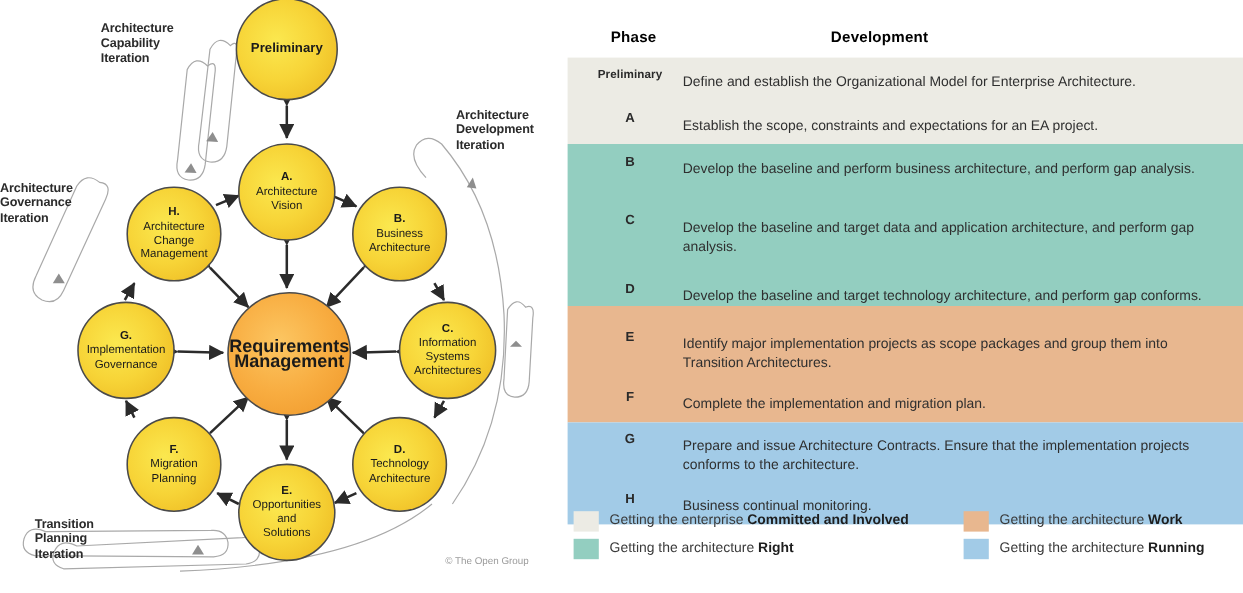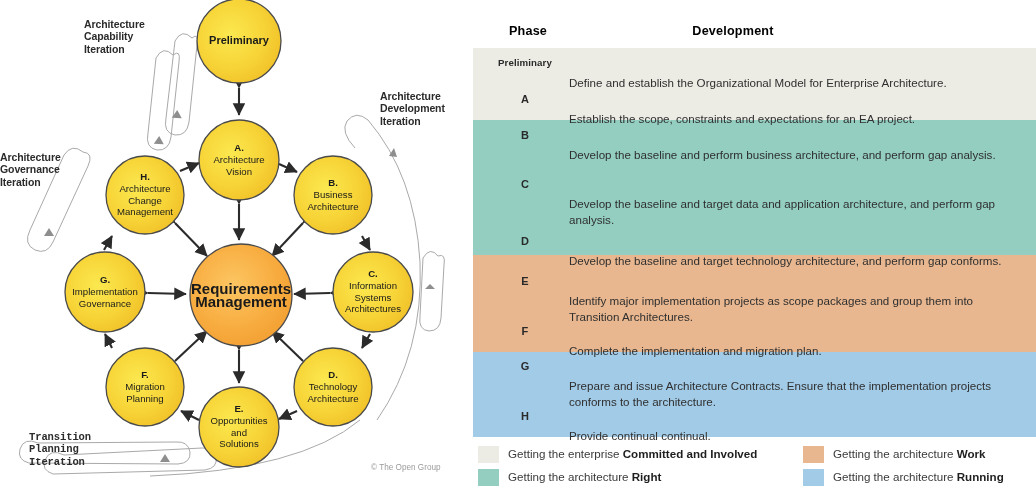--- a/index.html
+++ b/index.html
@@ -22,21 +22,21 @@
     font-size:10.5px;
     font-weight:bold;
     color:#2b2b2b;
     line-height:12.4px;
     letter-spacing:-0.1px;
     white-space:pre-line;
   }
   #lbl-capability{left:84px;top:18px;}
   #lbl-development{left:380px;top:90px;}
   #lbl-governance{left:0px;top:151px;}
-  #lbl-transition{left:29px;top:431px;font-family:Liberation Mono, monospace;}
+  #lbl-transition{left:29px;top:431px;}
 
   .circle-text{
     position:absolute;
     text-align:center;
     color:#1a1a1a;
     pointer-events:none;
     line-height:11.8px;
     font-size:9.6px;
     transform:translate(-50%,-50%);
     white-space:pre-line;
@@ -71,26 +71,26 @@
   #band-blue{top:352px;height:85px;background:#a2cbe7;}
 
   .row{position:absolute;left:0;width:563px;display:block;}
   .row .phase{
     position:absolute;left:8px;top:0;width:88px;
     text-align:center;font-size:11px;font-weight:bold;color:#2a2a2a;
     letter-spacing:0.1px;
   }
   .row .phase.small{font-size:9.7px;}
   .row .desc{
-    position:absolute;left:96px;top:18px;width:452px;
+    position:absolute;left:96px;top:4px;width:452px;
     font-size:11.6px;color:#2f2f2f;line-height:15.6px;
   }
 
   
-  #legend{position:absolute;left:0;top:443px;width:563px;height:48px;}
+  #legend{position:absolute;left:0;top:423px;width:563px;height:48px;}
   .legend-item{position:absolute;height:21px;}
   .legend-sw{
     position:absolute;left:0;top:1px;width:21px;height:17px;
   }
   .legend-txt{
     position:absolute;left:30px;top:0px;
     font-size:11.6px;color:#3a3a3a;line-height:18px;white-space:nowrap;
   }
   .legend-txt b{font-weight:bold;color:#1e1e1e;}
   #lg-0{left:5px;top:2px;}
@@ -268,21 +268,21 @@
         <div class="row" style="top: 325px;">
           <div class="phase">F</div>
           <div class="desc">Complete the implementation and migration plan.</div>
         </div>
         <div class="row" style="top: 360px;">
           <div class="phase">G</div>
           <div class="desc">Prepare and issue Architecture Contracts. Ensure that the implementation projects conforms to the architecture.</div>
         </div>
         <div class="row" style="top: 410px;">
           <div class="phase">H</div>
-          <div class="desc">Provide continual continual.</div>
+          <div class="desc">Business continual monitoring.</div>
         </div>
       </div>
 
     <div id="legend">
         <div class="legend-item" id="lg-0" style="left: 5px; top: 2px;">
           <div class="legend-sw" style="background: rgb(236, 235, 228);"></div>
           <div class="legend-txt">Getting the enterprise <b>Committed and Involved</b></div>
         </div>
         <div class="legend-item" id="lg-1" style="left: 5px; top: 25px;">
           <div class="legend-sw" style="background: rgb(147, 206, 192);"></div>

